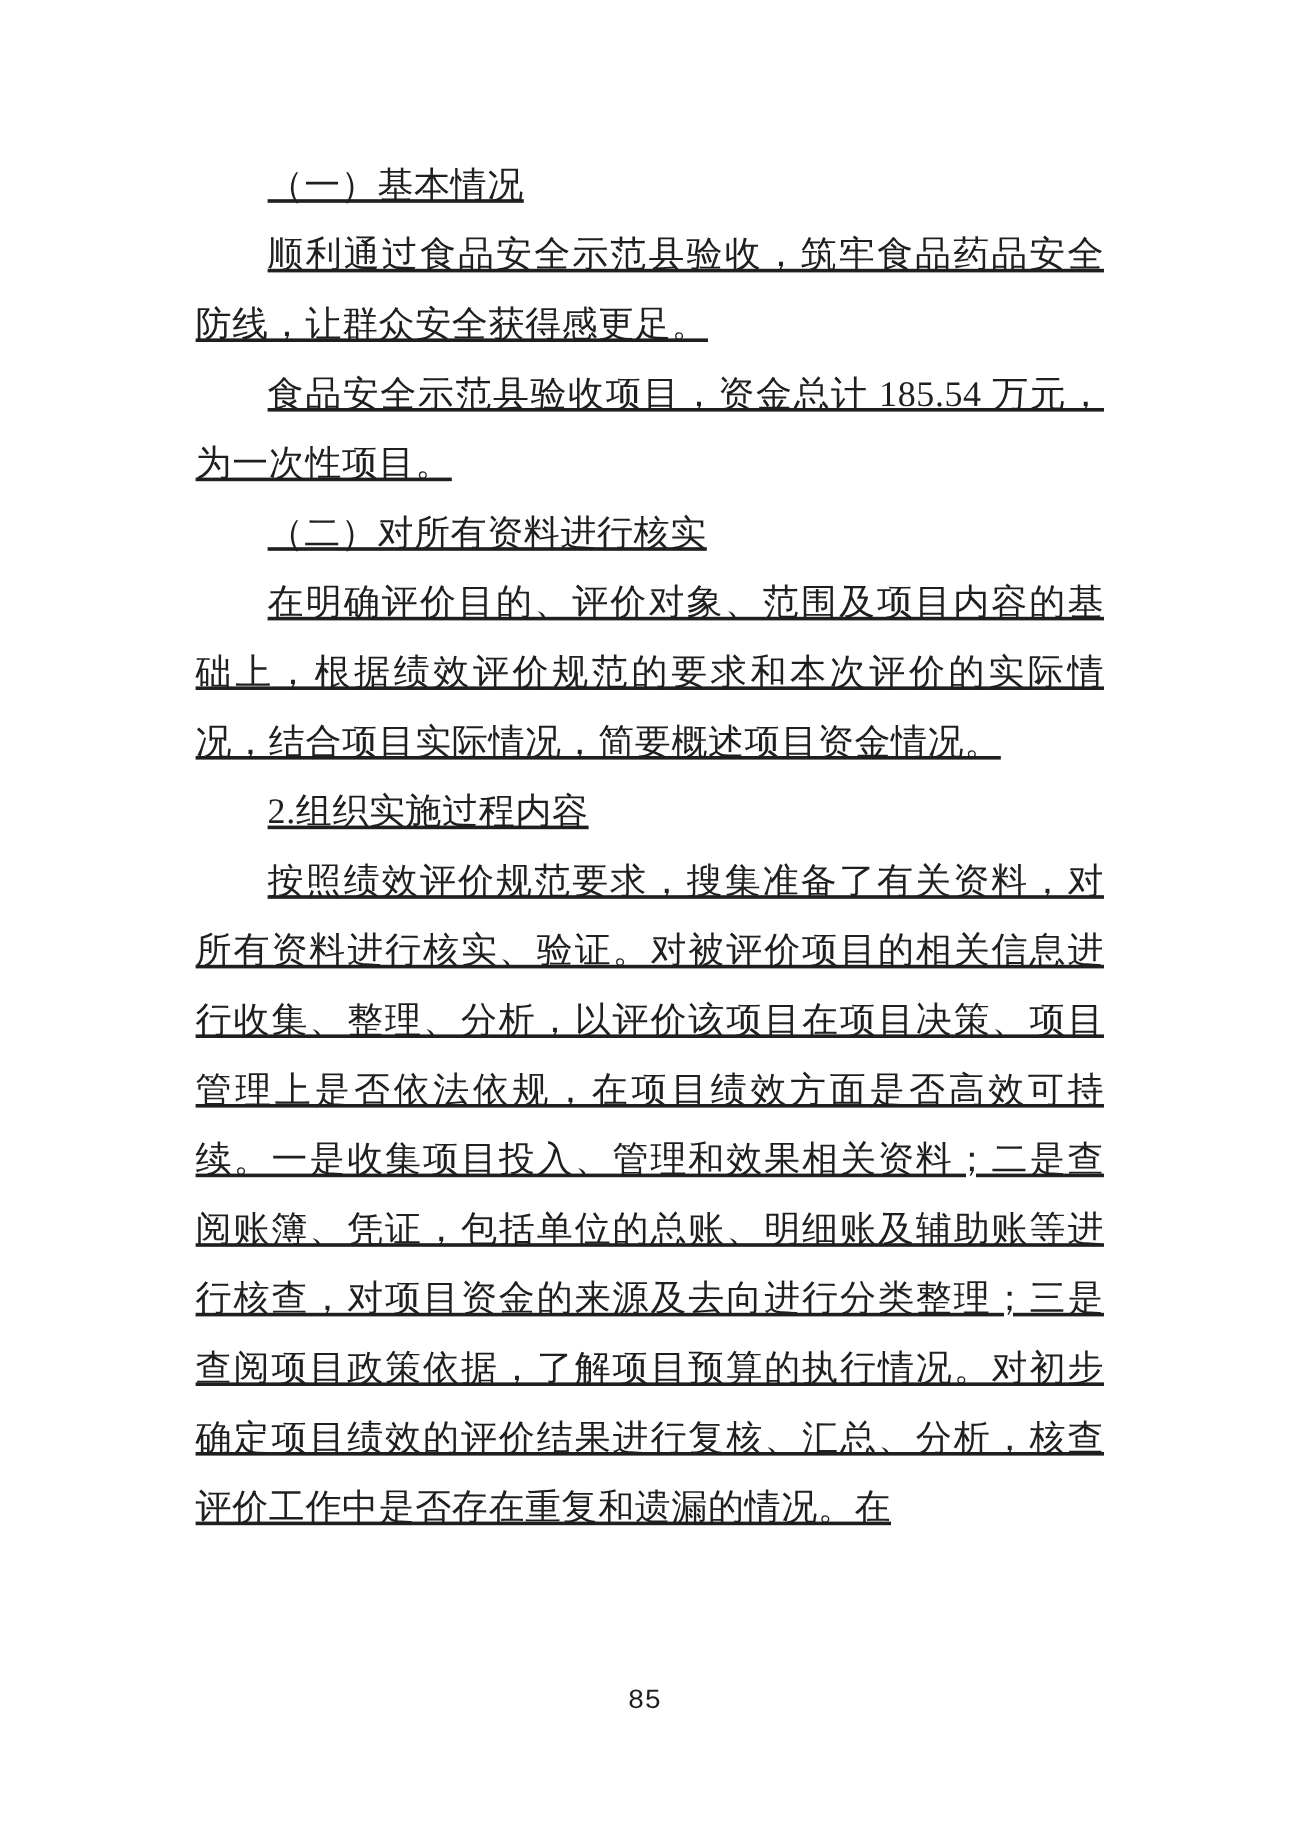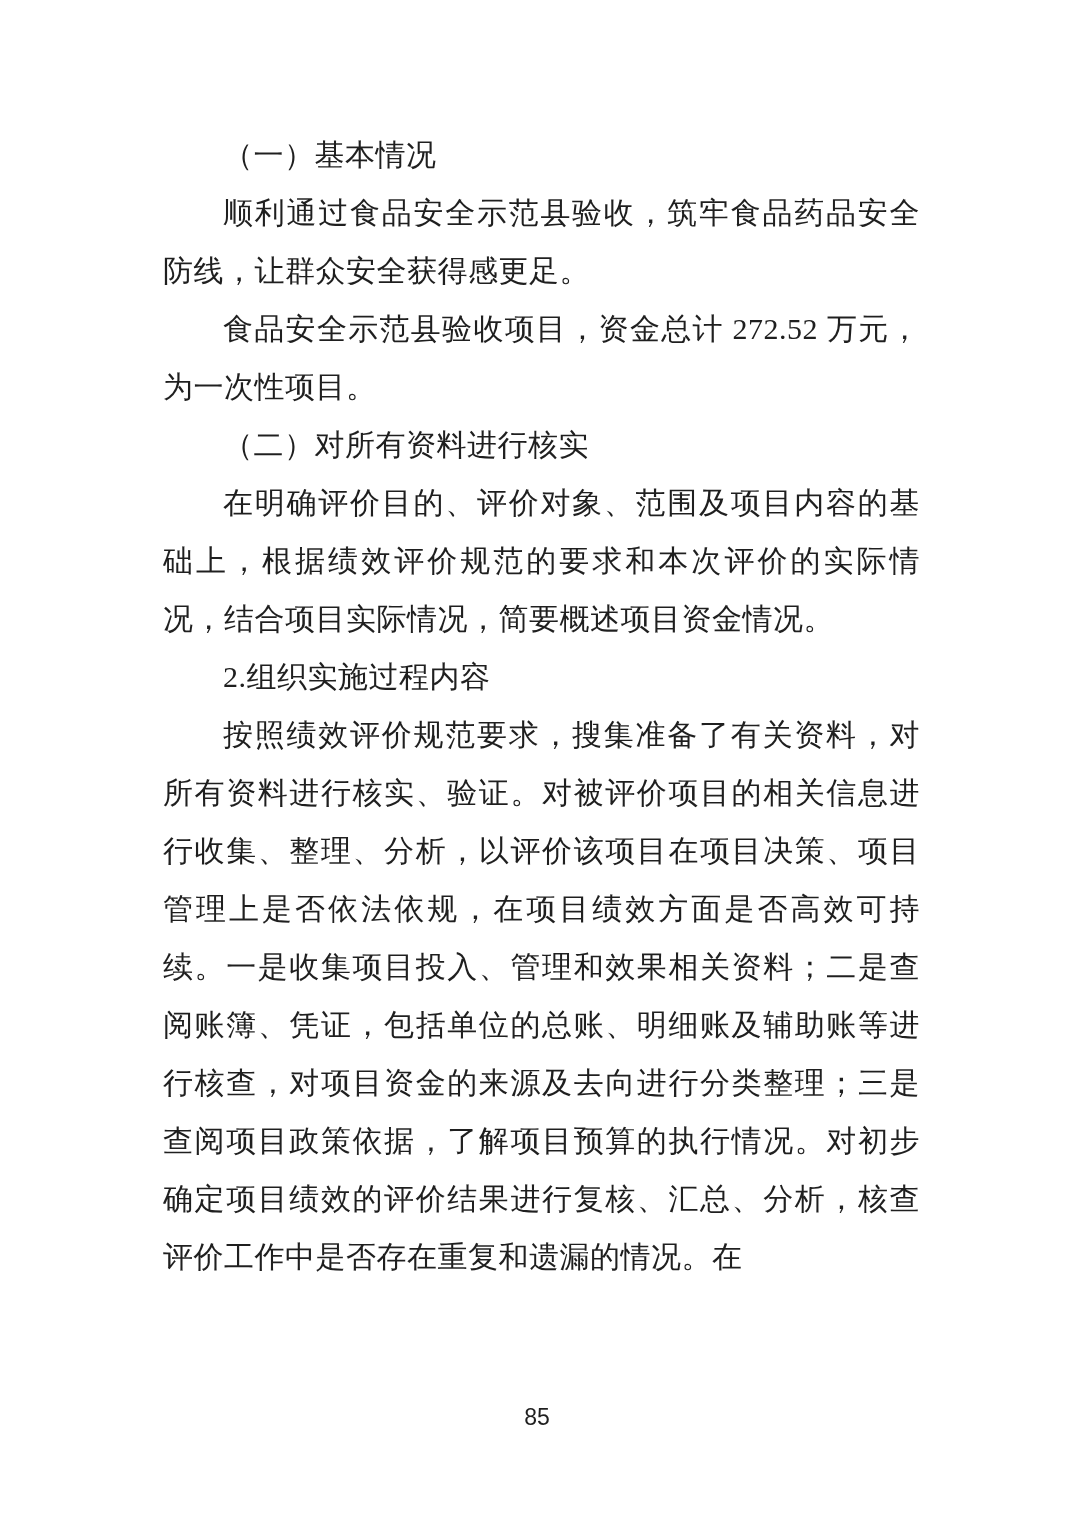--- a/index.html
+++ b/index.html
@@ -24,40 +24,41 @@
     font-size: 30px;
     line-height: 58px;
     text-align: justify;
     text-justify: inter-character;
     letter-spacing: 0.5px;
   }
   .doc-body p {
     margin: 0;
     padding: 0;
     text-indent: 2em;
+    text-decoration: underline;
   }
   .page-number {
     position: absolute;
     left: 0;
     top: 1400px;
     width: 1074px;
     text-align: center;
     color: #1f1f1f;
     font-size: 23px;
     line-height: 34px;
-    font-family: Liberation Sans, sans-serif;
+    font-family: Liberation Mono, monospace;
   }
 </style>
 </head>
 <body>
 
 <div class="page">
   <div class="doc-body">
     <p>（一）基本情况</p>
     <p>顺利通过食品安全示范县验收，筑牢食品药品安全防线，让群众安全获得感更足。</p>
-    <p>食品安全示范县验收项目，资金总计 272.52 万元，为一次性项目。</p>
+    <p>食品安全示范县验收项目，资金总计 185.54 万元，为一次性项目。</p>
     <p>（二）对所有资料进行核实</p>
     <p>在明确评价目的、评价对象、范围及项目内容的基础上，根据绩效评价规范的要求和本次评价的实际情况，结合项目实际情况，简要概述项目资金情况。</p>
     <p>2.组织实施过程内容</p>
     <p>按照绩效评价规范要求，搜集准备了有关资料，对所有资料进行核实、验证。对被评价项目的相关信息进行收集、整理、分析，以评价该项目在项目决策、项目管理上是否依法依规，在项目绩效方面是否高效可持续。一是收集项目投入、管理和效果相关资料；二是查阅账簿、凭证，包括单位的总账、明细账及辅助账等进行核查，对项目资金的来源及去向进行分类整理；三是查阅项目政策依据，了解项目预算的执行情况。对初步确定项目绩效的评价结果进行复核、汇总、分析，核查评价工作中是否存在重复和遗漏的情况。在</p>
   </div>
   <div class="page-number">85</div>
 </div>
 
 </body></html>

